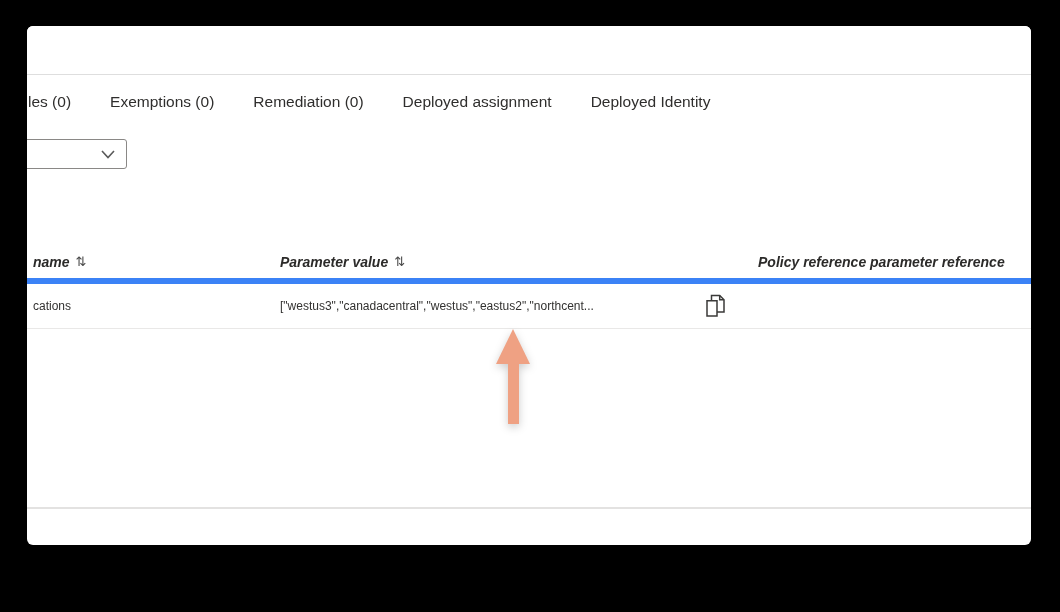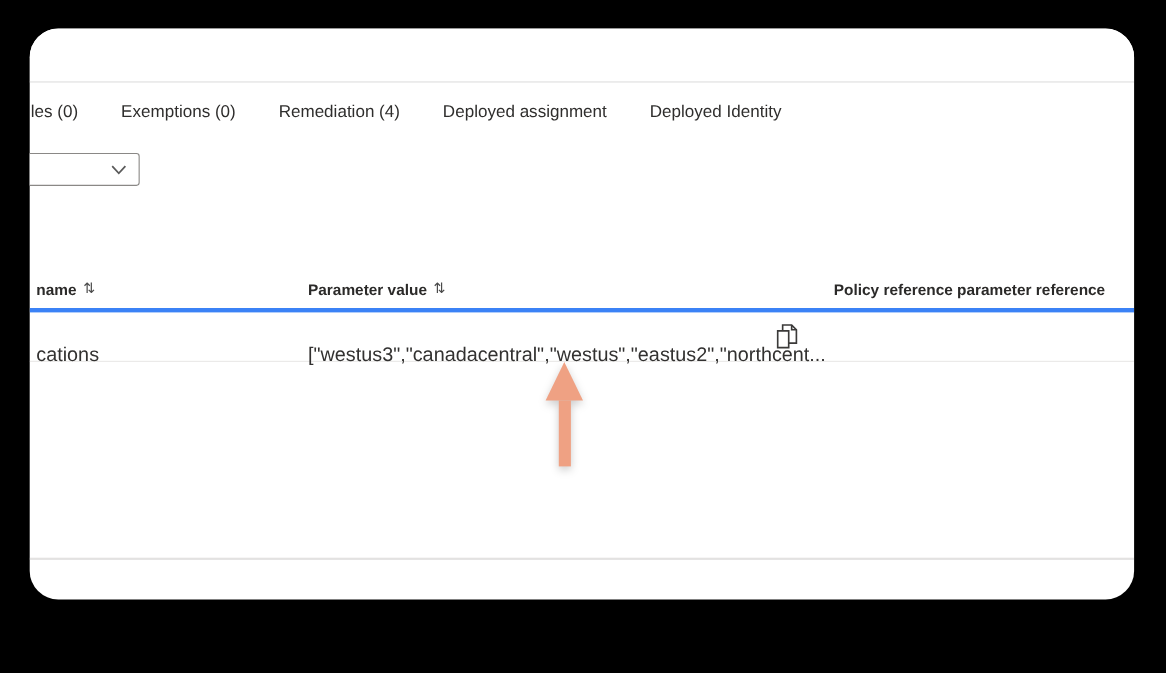--- a/index.html
+++ b/index.html
@@ -8,21 +8,21 @@
     background:#000000;
     font-family:"Liberation Sans","DejaVu Sans",sans-serif;
     color:#323130;
     position:relative;
     overflow:hidden;
   }
   .card {
     position:absolute; left:27px; top:26px;
     width:1004px; height:519px;
     background:#ffffff;
-    border-radius:26px;
+    border-radius:6px;
     overflow:hidden;
   }
   
   .topbar {
     position:absolute; left:0; top:0; width:100%; height:49px;
     background:#ffffff; border-bottom:1px solid #dedede;
   }
   
   .tabs {
     position:absolute; left:1px; top:60px; height:32px;
@@ -38,38 +38,39 @@
     width:122px; height:30px;
     background:#fff;
     border:1px solid #8a8886; border-radius:3px;
     display:flex; align-items:center; justify-content:flex-end;
     padding-right:11px;
   }
   .chevron svg { display:block; }
   
   .thead {
     position:absolute; left:0; top:219px; width:100%; height:39px;
-    border-bottom:4px solid #3b82f6;
+    border-bottom:6px solid #3b82f6;
+    font-style:italic;
   }
   .th {
     position:absolute; top:0; height:100%;
     display:flex; align-items:center;
     font-size:14px; font-weight:700; color:#2b2a29;
     white-space:nowrap; cursor:pointer;
   }
   .sort-glyph { font-size:13px; font-weight:400; color:#4a4a4a; margin-left:6px;
     font-family:"DejaVu Sans",sans-serif; }
   .trow {
     position:absolute; left:0; top:258px; width:100%; height:45px;
     border-bottom:1px solid #e9e8e7;
   }
   .td {
-    position:absolute; top:16px; height:100%;
+    position:absolute; top:0; height:100%;
     display:flex; align-items:center;
-    font-size:18px; color:#323130; white-space:nowrap;
+    font-size:12px; color:#323130; white-space:nowrap;
   }
   .col1 { left:6px; }
   .col2 { left:253px; }
   .col3 { left:731px; }
   .copy-btn {
     position:absolute; left:676px; top:10px;
     width:24px; height:26px;
     background:none; border:none; cursor:pointer;
     display:flex; align-items:center; justify-content:center;
   }
@@ -99,21 +100,21 @@
 </head>
 <body>
 
 <div class="card">
 
   <div class="topbar"></div>
 
   <div class="tabs">
     <span class="tab">les (0)</span>
     <span class="tab">Exemptions (0)</span>
-    <span class="tab">Remediation (4)</span>
+    <span class="tab">Remediation (0)</span>
     <span class="tab">Deployed assignment</span>
     <span class="tab">Deployed Identity</span>
   </div>
 
   <div class="dropdown">
     <span class="dropdown-value"></span>
     <span class="chevron">
       <svg width="14" height="9" viewBox="0 0 14 9">
         <polyline points="1,1 7,7.5 13,1" fill="none" stroke="#5a5a5a" stroke-width="1.6"></polyline>
       </svg>

